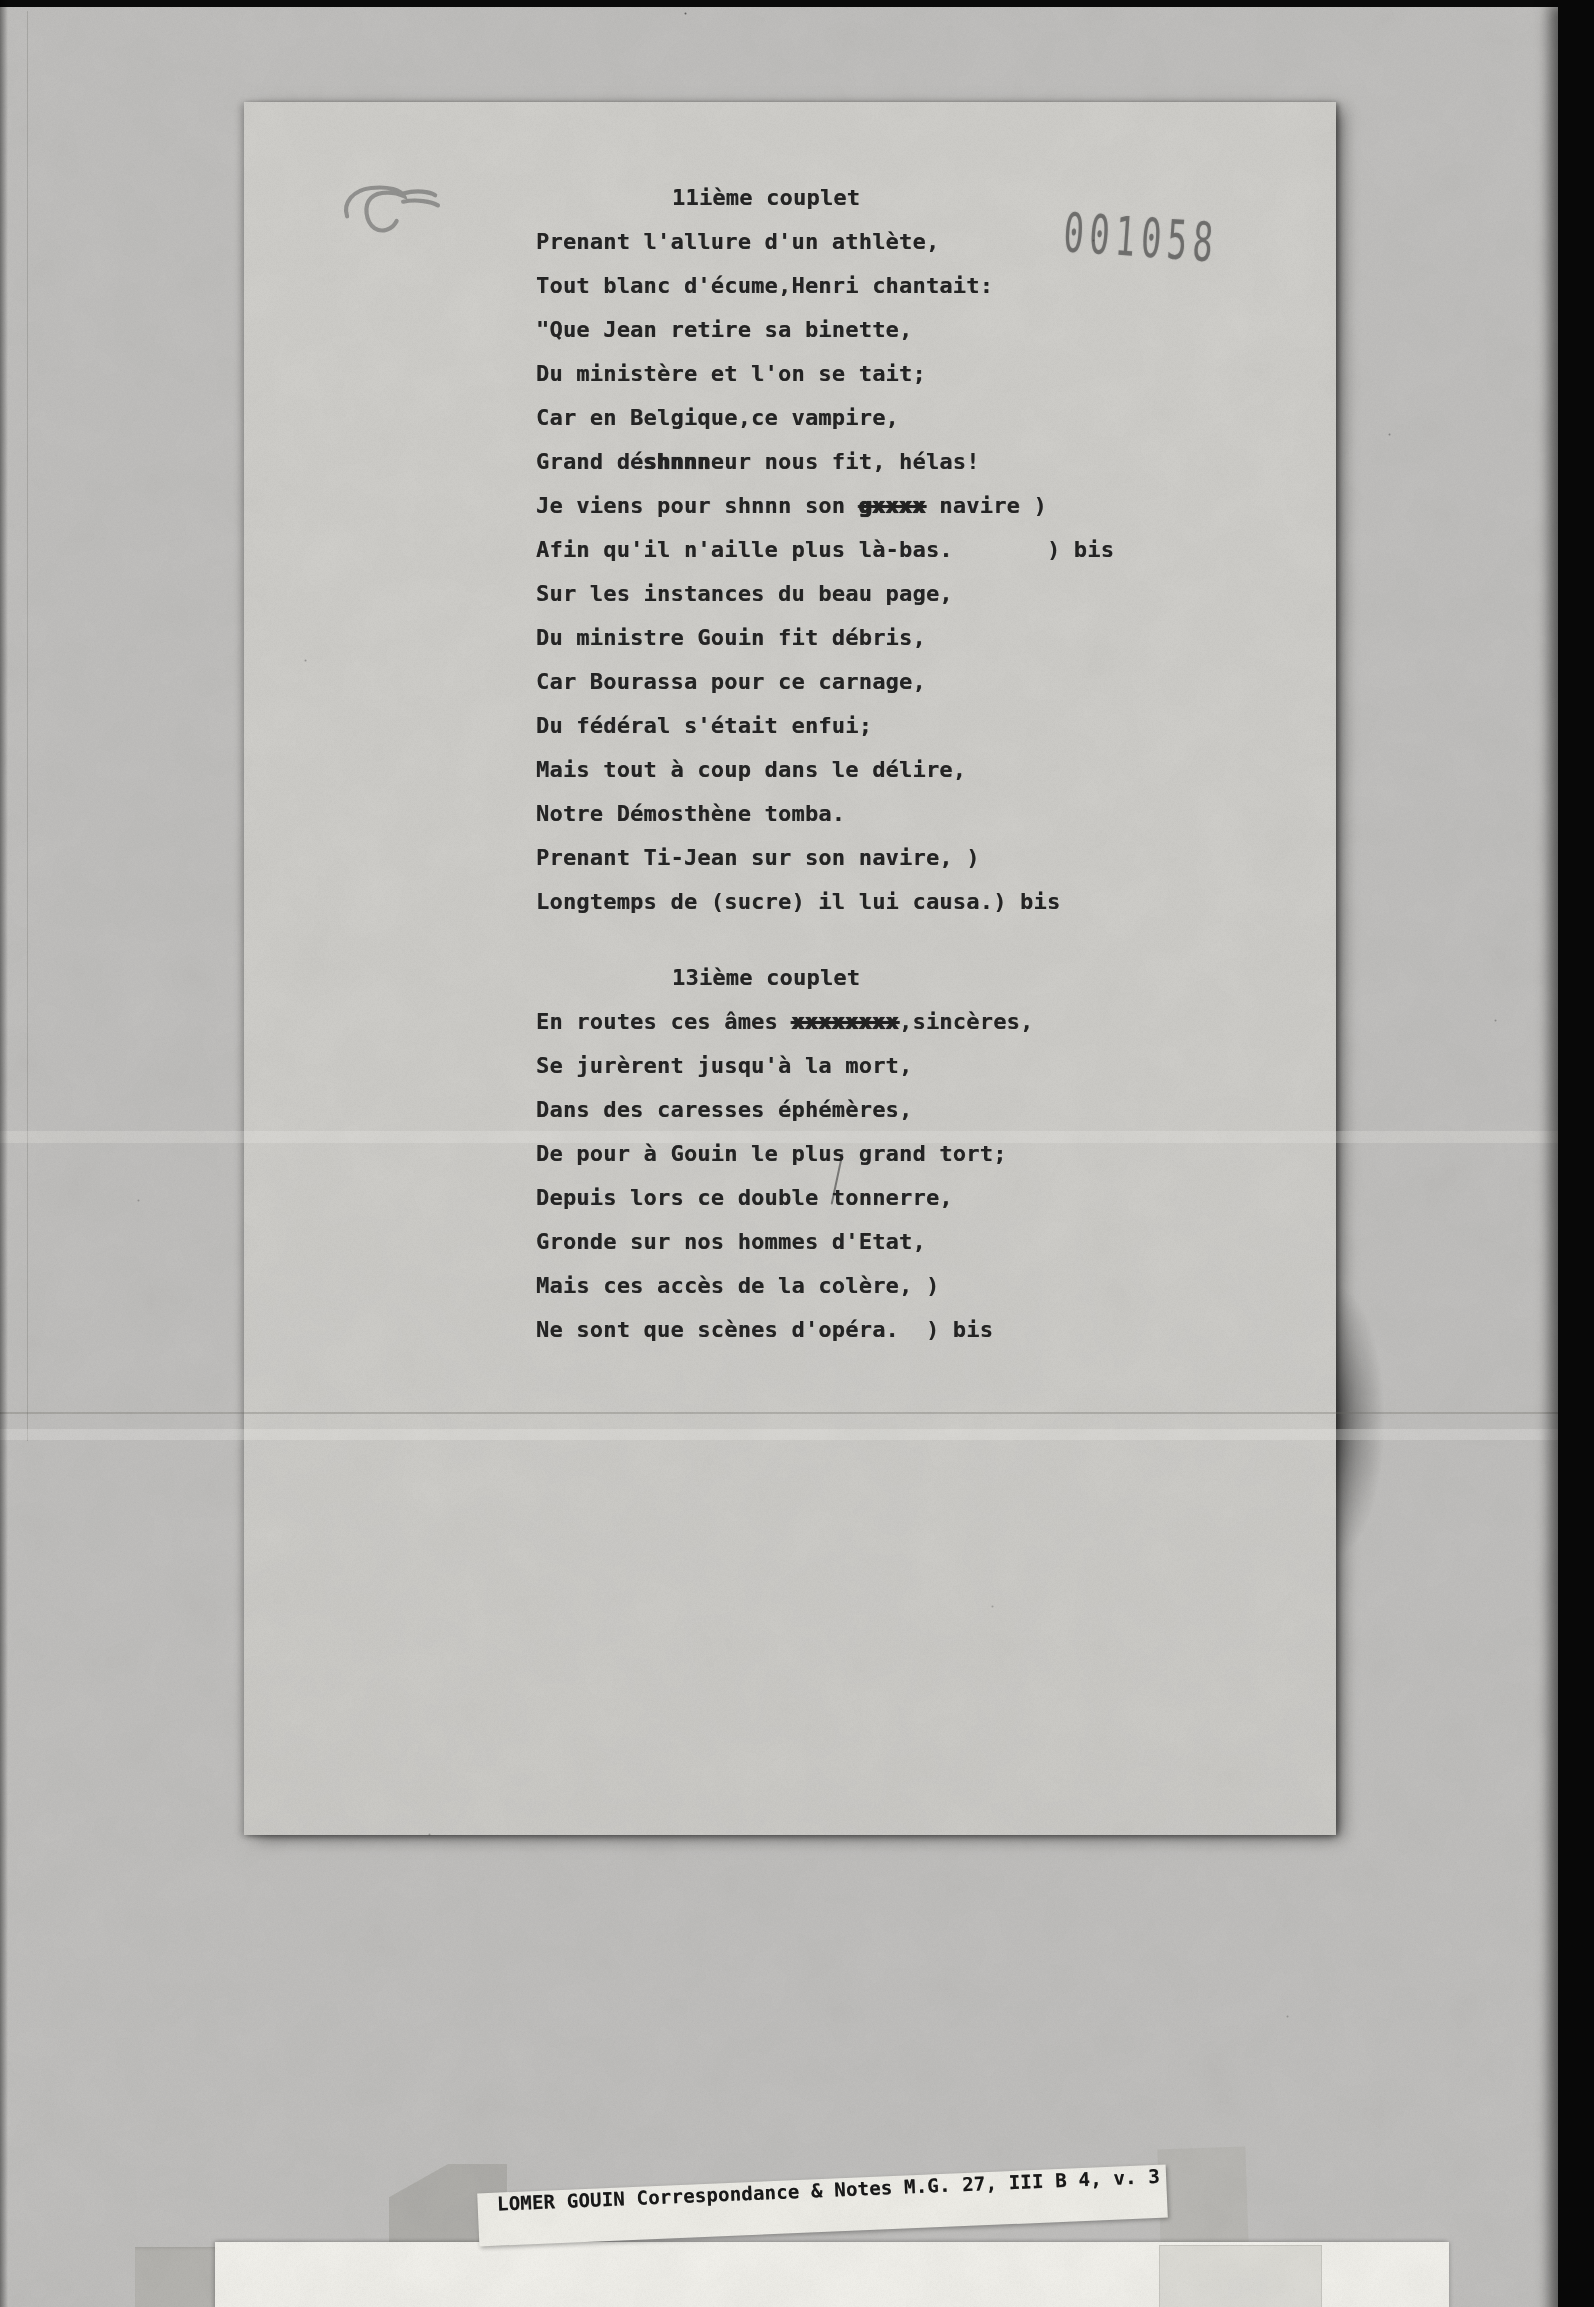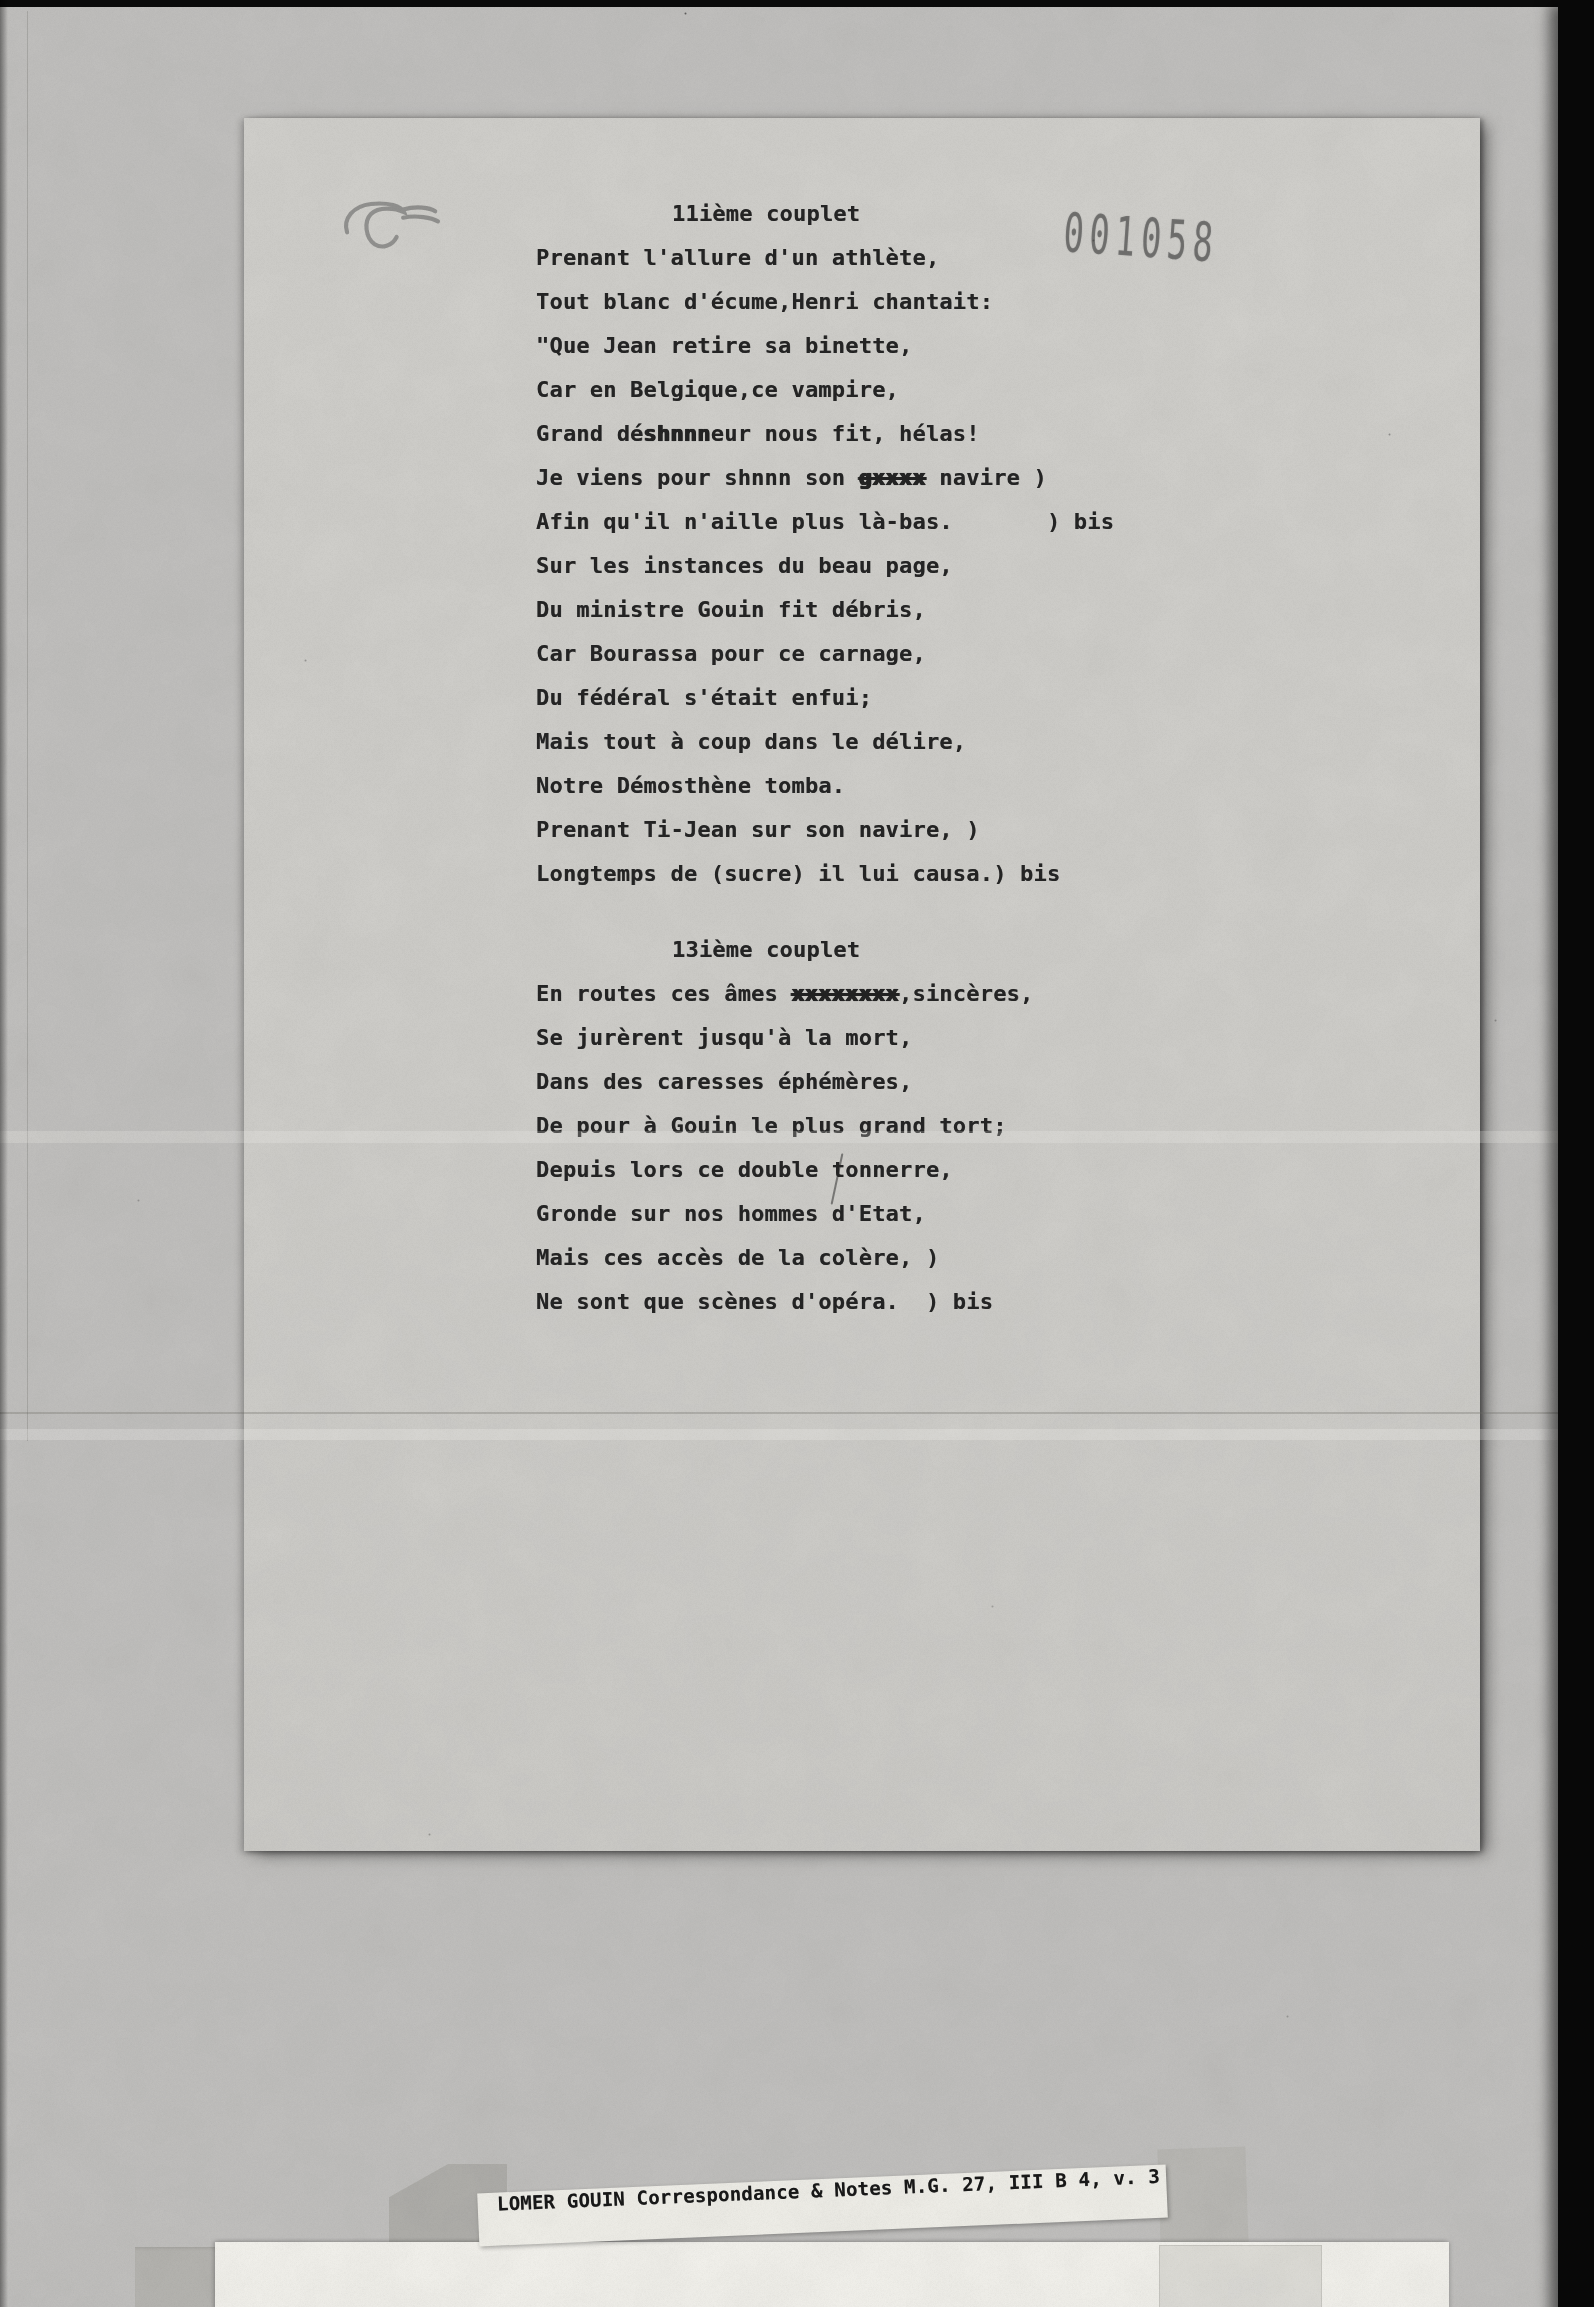--- a/index.html
+++ b/index.html
@@ -24,21 +24,21 @@
                 background:radial-gradient(ellipse at 12% 50%,rgba(20,20,20,.5),rgba(20,20,20,0) 65%);
                 z-index:1;}
   #specks{position:absolute;left:0;top:0;width:1.4px;height:1.4px;border-radius:50%;z-index:5;background:transparent;
     box-shadow:685px 13px 0 0.5px rgba(30,30,30,.6),1093px 240px 0 0.5px rgba(40,40,40,.4),
       305px 660px 0 0.5px rgba(50,50,50,.35),1389px 434px 0 0.5px rgba(45,45,45,.4),
       138px 1200px 0 0.5px rgba(50,50,50,.3),992px 1606px 0 0.5px rgba(60,60,60,.3),
       429px 1834px 0 0.5px rgba(50,50,50,.35),1287px 2016px 0 0.5px rgba(50,50,50,.3),
       517px 2335px 0 0.5px rgba(40,40,40,.25),1495px 1020px 0 0.5px rgba(45,45,45,.35);}
 
   
-  .paper{position:absolute;left:244px;top:118px;width:1236px;height:1733px;z-index:2;
+  .paper{position:absolute;left:244px;top:102px;width:1092px;height:1733px;z-index:2;
          background:linear-gradient(180deg,#d4d3cf 0%,#d2d1cd 55%,#cfceca 100%);
          box-shadow:9.2px 4.6px 15.7px -2.8px rgba(15,15,15,.55),3.2px 0.9px 4.6px rgba(15,15,15,.35),
                     -2.8px 1.8px 6.5px rgba(15,15,15,.22);}
   .verse{position:absolute;left:292px;top:74px;color:#242424;
          font:700 22px "DejaVu Sans Mono",monospace;letter-spacing:0.2px;
          text-shadow:0.3px 0.3px 0.5px rgba(40,40,40,.55);}
   .verse-line,.verse-heading{white-space:pre;height:44px;line-height:44px;}
   .verse-heading{padding-left:136px;}
   .verse-heading + .verse-heading, .verse-line + .verse-heading{margin-top:32px;}
   .seg-over{text-shadow:0.7px 0 0 #222,-0.7px 0 0 #222,0 0 0.9px rgba(30,30,30,.8);}
@@ -91,20 +91,21 @@
     <svg class="scribble" width="129" height="78" viewBox="0 0 280 170">
       <path d="M 28 88 C 18 58, 42 30, 80 26 C 118 22, 146 30, 152 44 C 132 34, 96 32, 80 48
                C 64 64, 68 100, 88 114 C 104 124, 126 118, 136 98 M 150 38 C 180 30, 208 34, 220 42
                M 150 56 C 180 50, 212 56, 226 64" fill="none" stroke="rgba(70,70,70,.45)" stroke-width="9" stroke-linecap="round"></path>
     </svg>
     <div class="verse" id="verse">
         <div class="verse-heading">11ième couplet</div>
         <div class="verse-line"><span>Prenant l'allure d'un athlète,</span></div>
         <div class="verse-line"><span>Tout blanc d'écume,Henri chantait:</span></div>
         <div class="verse-line"><span>"Que Jean retire sa binette,</span></div>
+        <div class="verse-line"><span>Du ministère et l'on se tait;</span></div>
         <div class="verse-line"><span>Car en Belgique,ce vampire,</span></div>
         <div class="verse-line"><span>Grand dé</span><span class="seg-over">shnnn</span><span>eur nous fit, hélas!</span></div>
         <div class="verse-line"><span>Je viens pour shnnn son </span><span class="seg-struck">gxxxx</span><span> navire )</span></div>
         <div class="verse-line"><span>Afin qu'il n'aille plus là-bas.       ) bis</span></div>
         <div class="verse-line"><span>Sur les instances du beau page,</span></div>
         <div class="verse-line"><span>Du ministre Gouin fit débris,</span></div>
         <div class="verse-line"><span>Car Bourassa pour ce carnage,</span></div>
         <div class="verse-line"><span>Du fédéral s'était enfui;</span></div>
         <div class="verse-line"><span>Mais tout à coup dans le délire,</span></div>
         <div class="verse-line"><span>Notre Démosthène tomba.</span></div>

